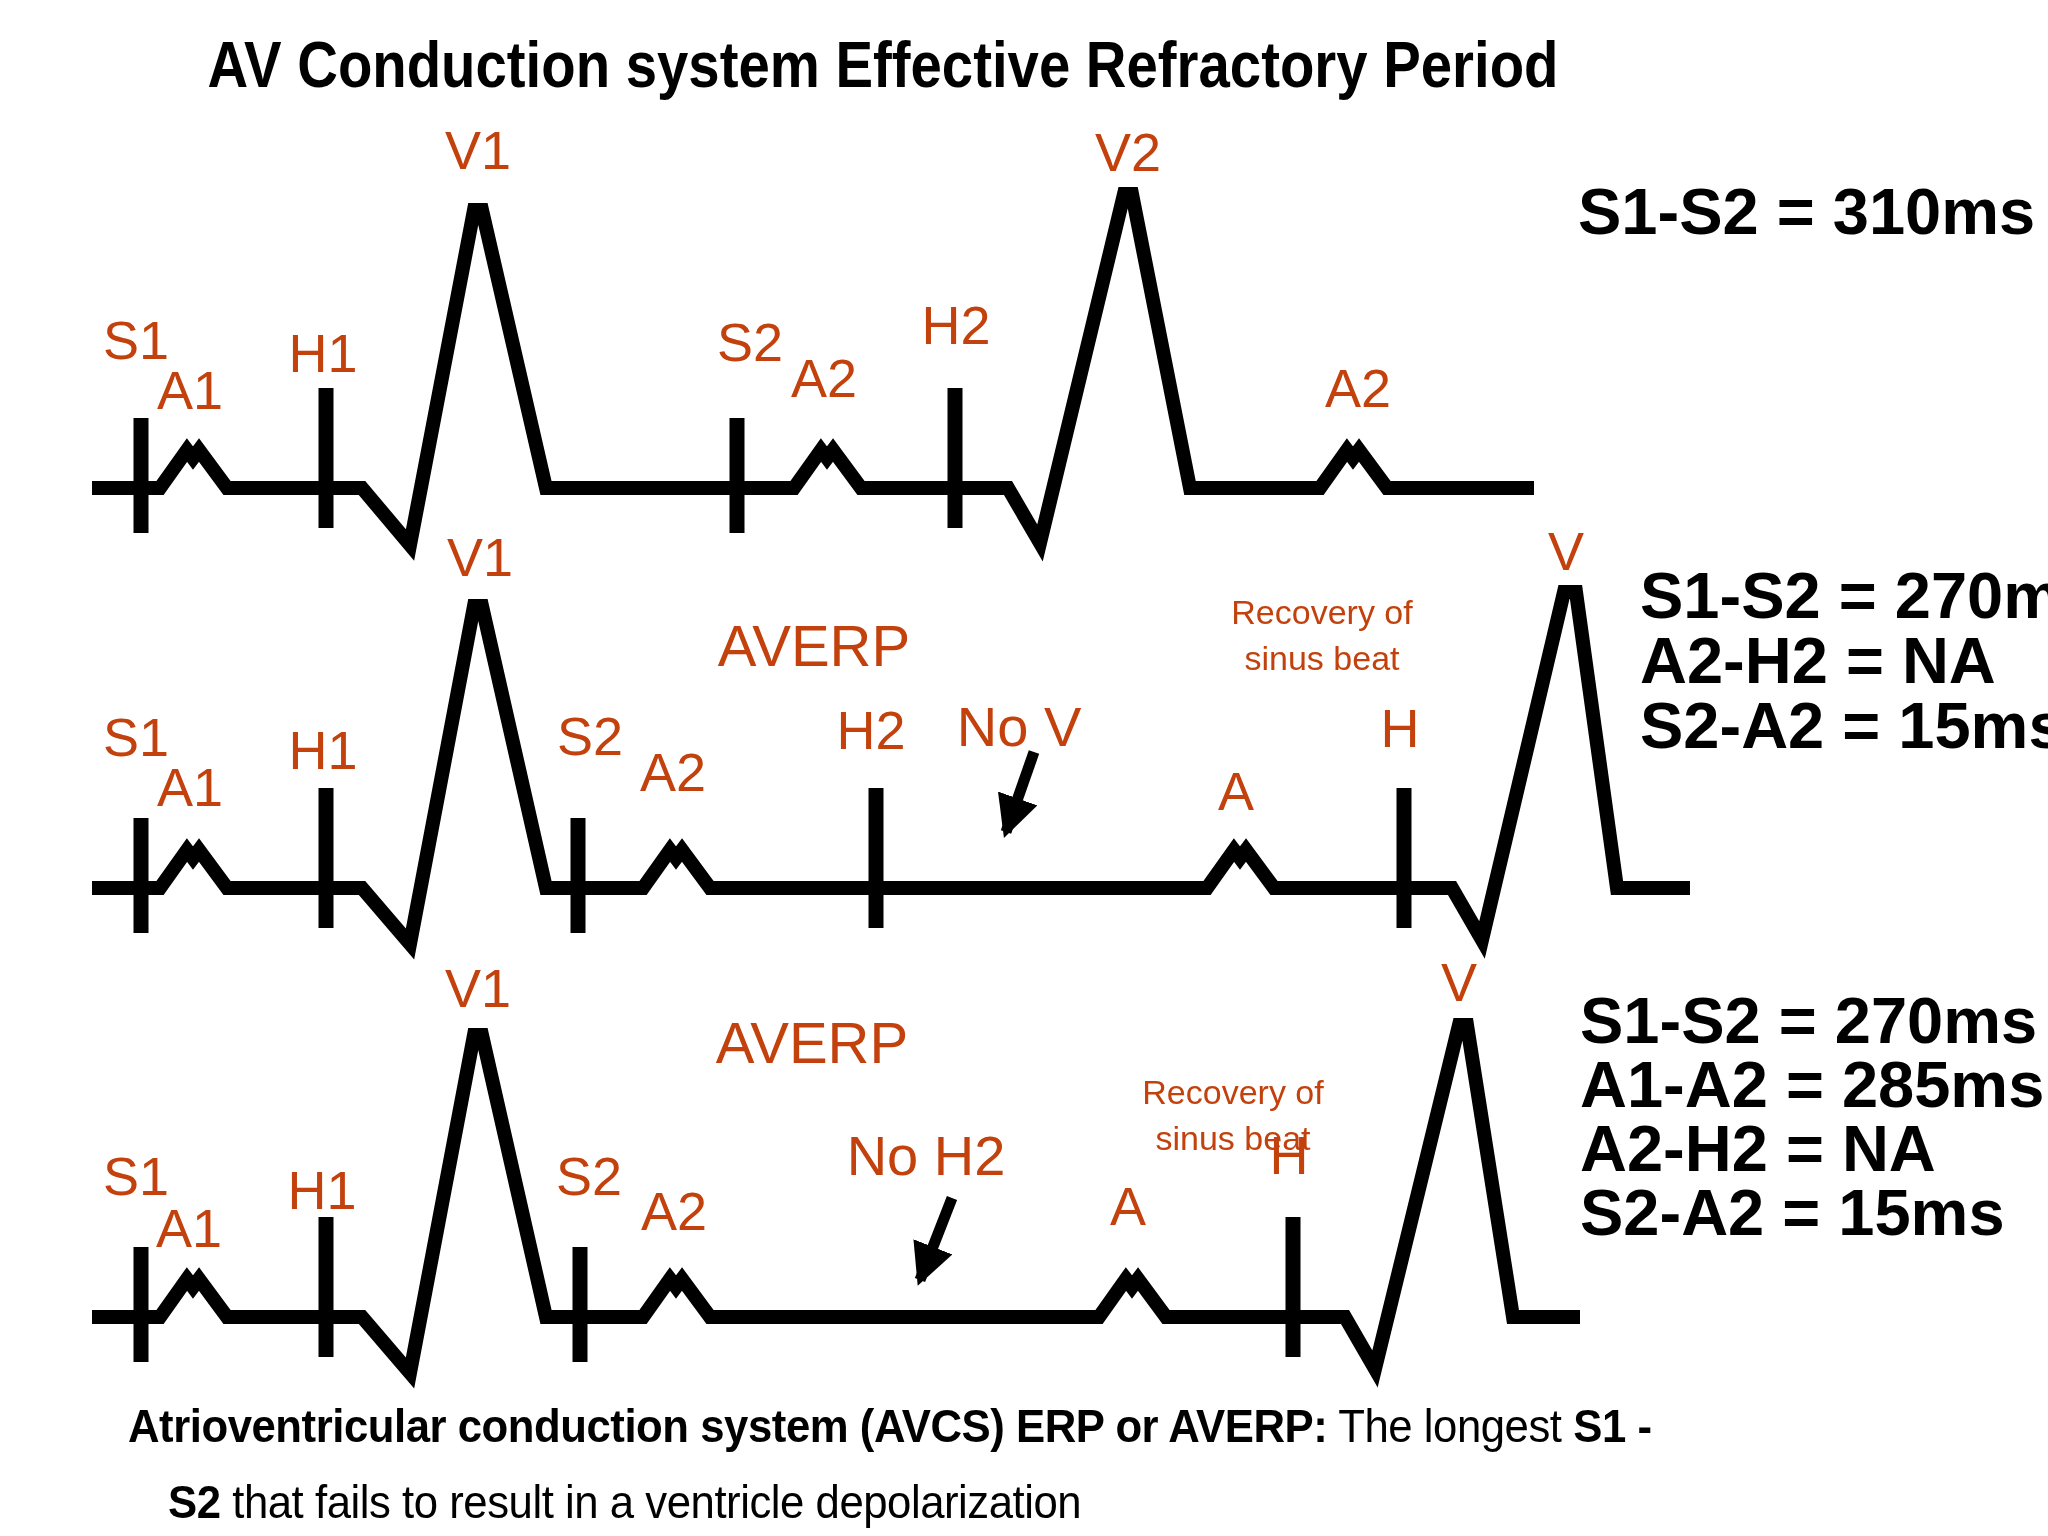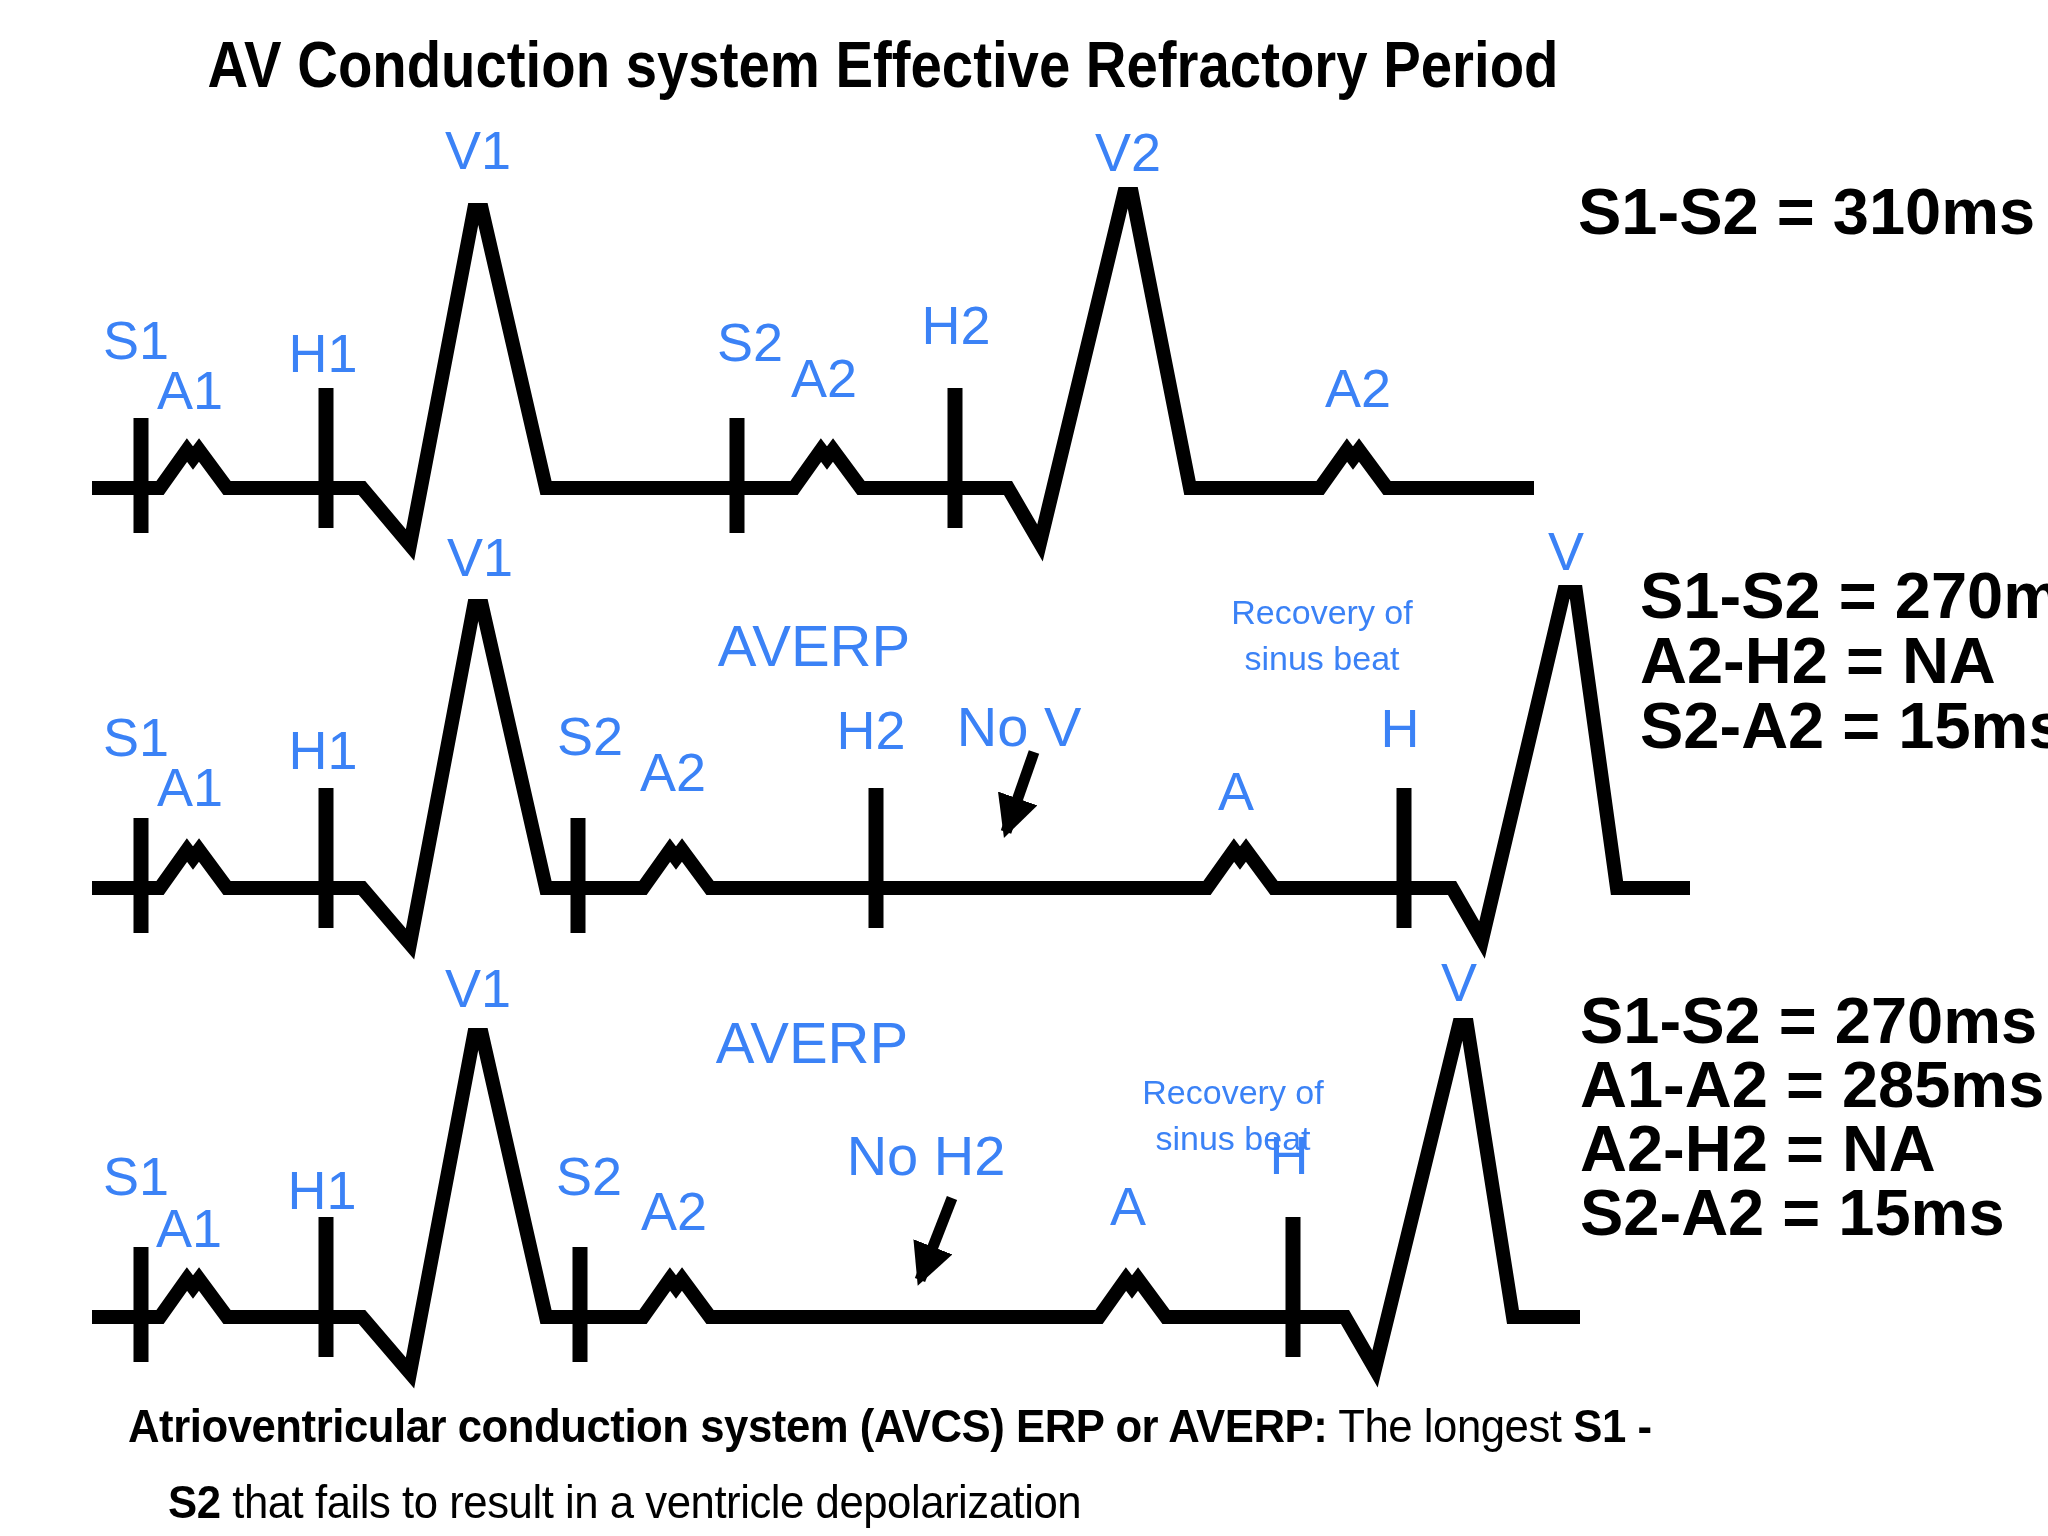--- a/index.html
+++ b/index.html
@@ -11,21 +11,21 @@
     color:#000;
     overflow:hidden;
   }
   .canvas svg{position:absolute;left:0;top:0;}
   .lbl{
     position:absolute;
     transform:translate(-50%,-50%);
     font-size:54px;
     line-height:1;
     white-space:nowrap;
-    color:#3b82f6;
+    color:#c2410c;
   }
   .title{
     position:absolute;
     left:883px;top:28px;
     transform:translateX(-50%) scaleX(0.88);
     font-size:64px;font-weight:bold;white-space:nowrap;
   }
   .averp{font-size:58px;text-align:center;}
   .recovery{font-size:34px;}
   .noarrow{font-size:56px;}

